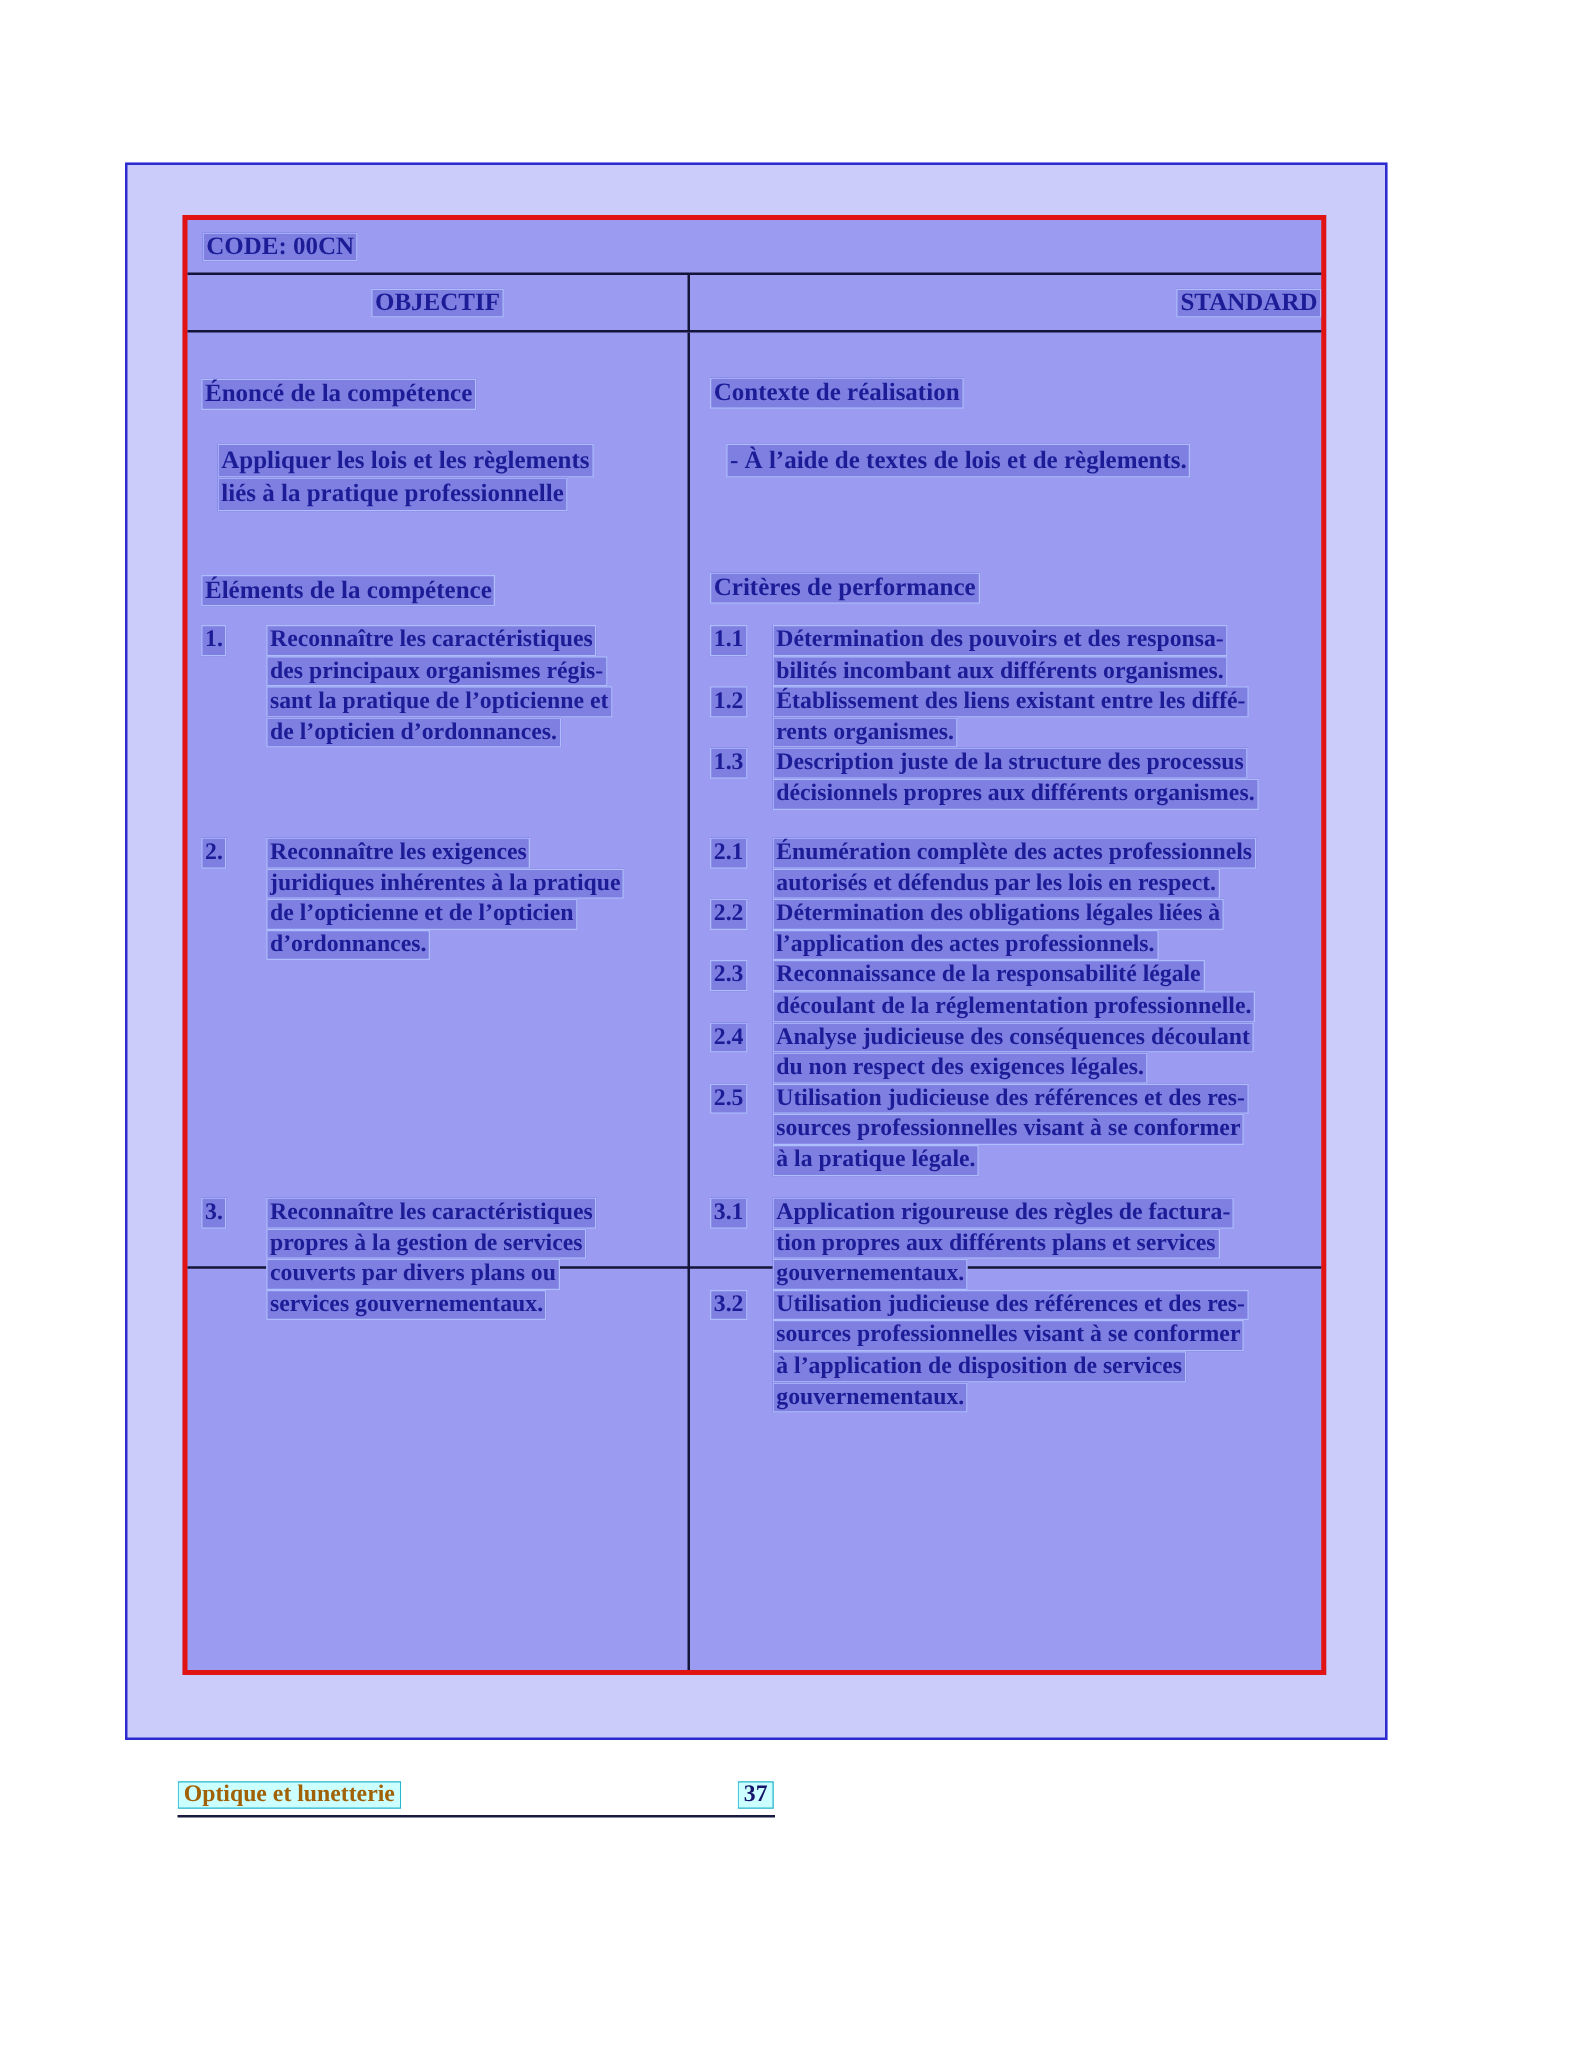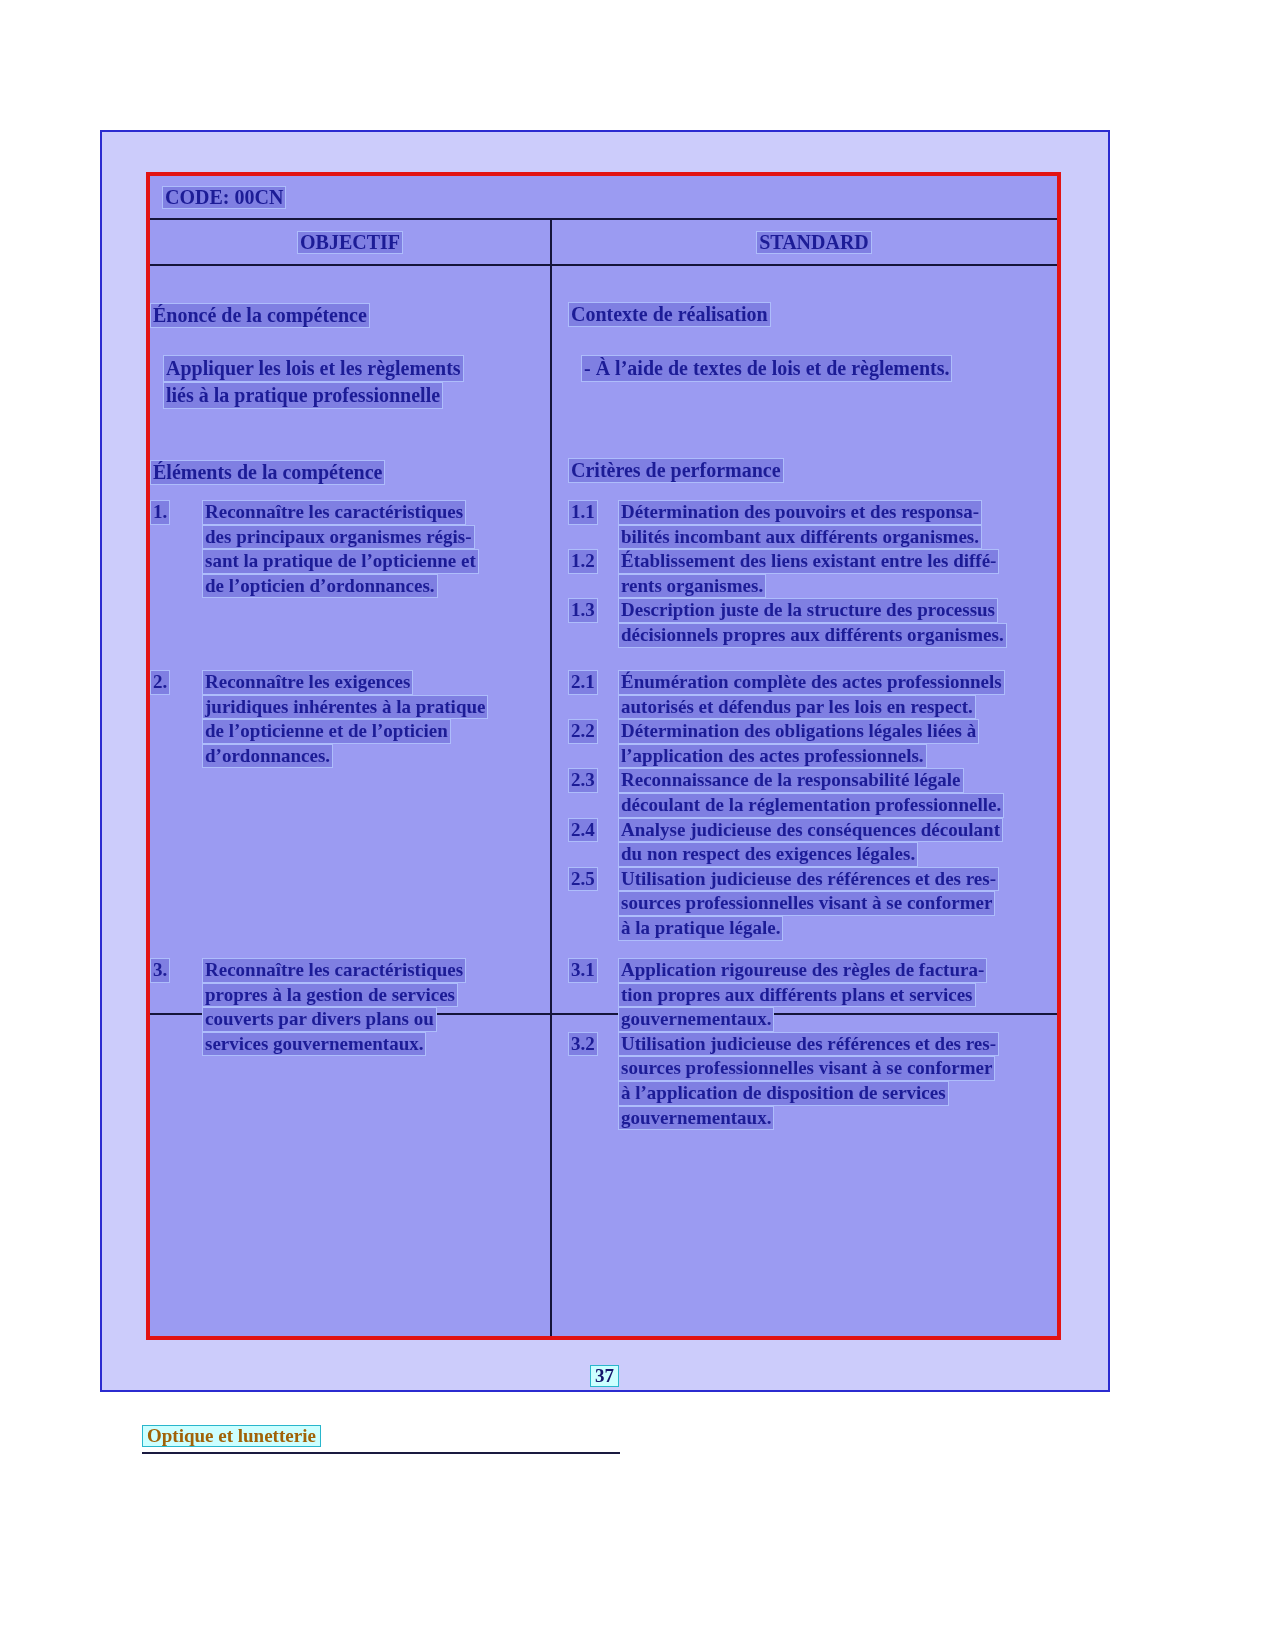--- a/index.html
+++ b/index.html
@@ -16,46 +16,46 @@
     position:absolute;left:44px;top:40px;width:915px;height:1168px;
     border:4px solid #e21313;background:#9b9bf2;
     display:flex;flex-direction:column;box-sizing:border-box;
   }
   .row-code{
     height:42px;border-bottom:2px solid #15153a;display:flex;align-items:center;
     padding-left:12px;font-size:20px;flex:0 0 auto;
   }
   .row-heads{height:44px;border-bottom:2px solid #15153a;display:flex;flex:0 0 auto;font-size:20px;gap:19px;}
   .cell-obj{width:400px;border-right:2px solid #15153a;display:flex;align-items:center;justify-content:center;}
-  .cell-std{flex:1;display:flex;align-items:center;justify-content:center;}
+  .cell-std{flex:1;display:flex;align-items:center;justify-content:flex-end;}
   .tbody{position:relative;flex:1;display:flex;}
   .col-left{width:400px;border-right:2px solid #15153a;position:relative;}
   .col-right{flex:1;position:relative;}
-  .blk{position:absolute;left:0;right:4px;font-size:19px;line-height:24.6px;}
+  .blk{position:absolute;left:0;right:4px;padding-left:11px;font-size:19px;line-height:24.6px;}
   .col-right .blk{padding-left:16px;}
   .heading{font-size:20px;}
   .statement{font-size:20px;line-height:27px;margin-left:13px;}
   .item{display:flex;align-items:flex-start;}
   .numcol{flex:0 0 52px;}
   .col-right .numcol{flex:0 0 50px;}
   .lines{flex:1;}
   .line{white-space:nowrap;}
   .hl{
     background:#7f7fe2;
     box-shadow:inset 0 0 0 1px #aebdfb;
     padding:0 3px;
     display:inline-block;
   }
   .row-rule{
     position:absolute;left:0;right:0;top:747px;height:0;
     border-top:2px solid #15153a;z-index:0;
   }
   .blk,.row-code,.row-heads{z-index:1;}
   .footer-title{position:absolute;left:142px;top:1425px;font-size:19px;color:#a16207;}
-  .footer-page{position:absolute;left:590px;top:1365px;font-size:19px;color:#15156b;}
+  .footer-page{position:absolute;left:590px;top:1425px;font-size:19px;color:#15156b;}
   .hl-cyan{
     background:#ccffff;
     box-shadow:inset 0 0 0 1px #29b6cc;
     padding:0 5px;display:inline-block;
   }
   .footer-rule{
     position:absolute;left:142px;top:1452px;width:478px;height:0;
     border-top:2px solid #1a1a40;
   }
 </style>

